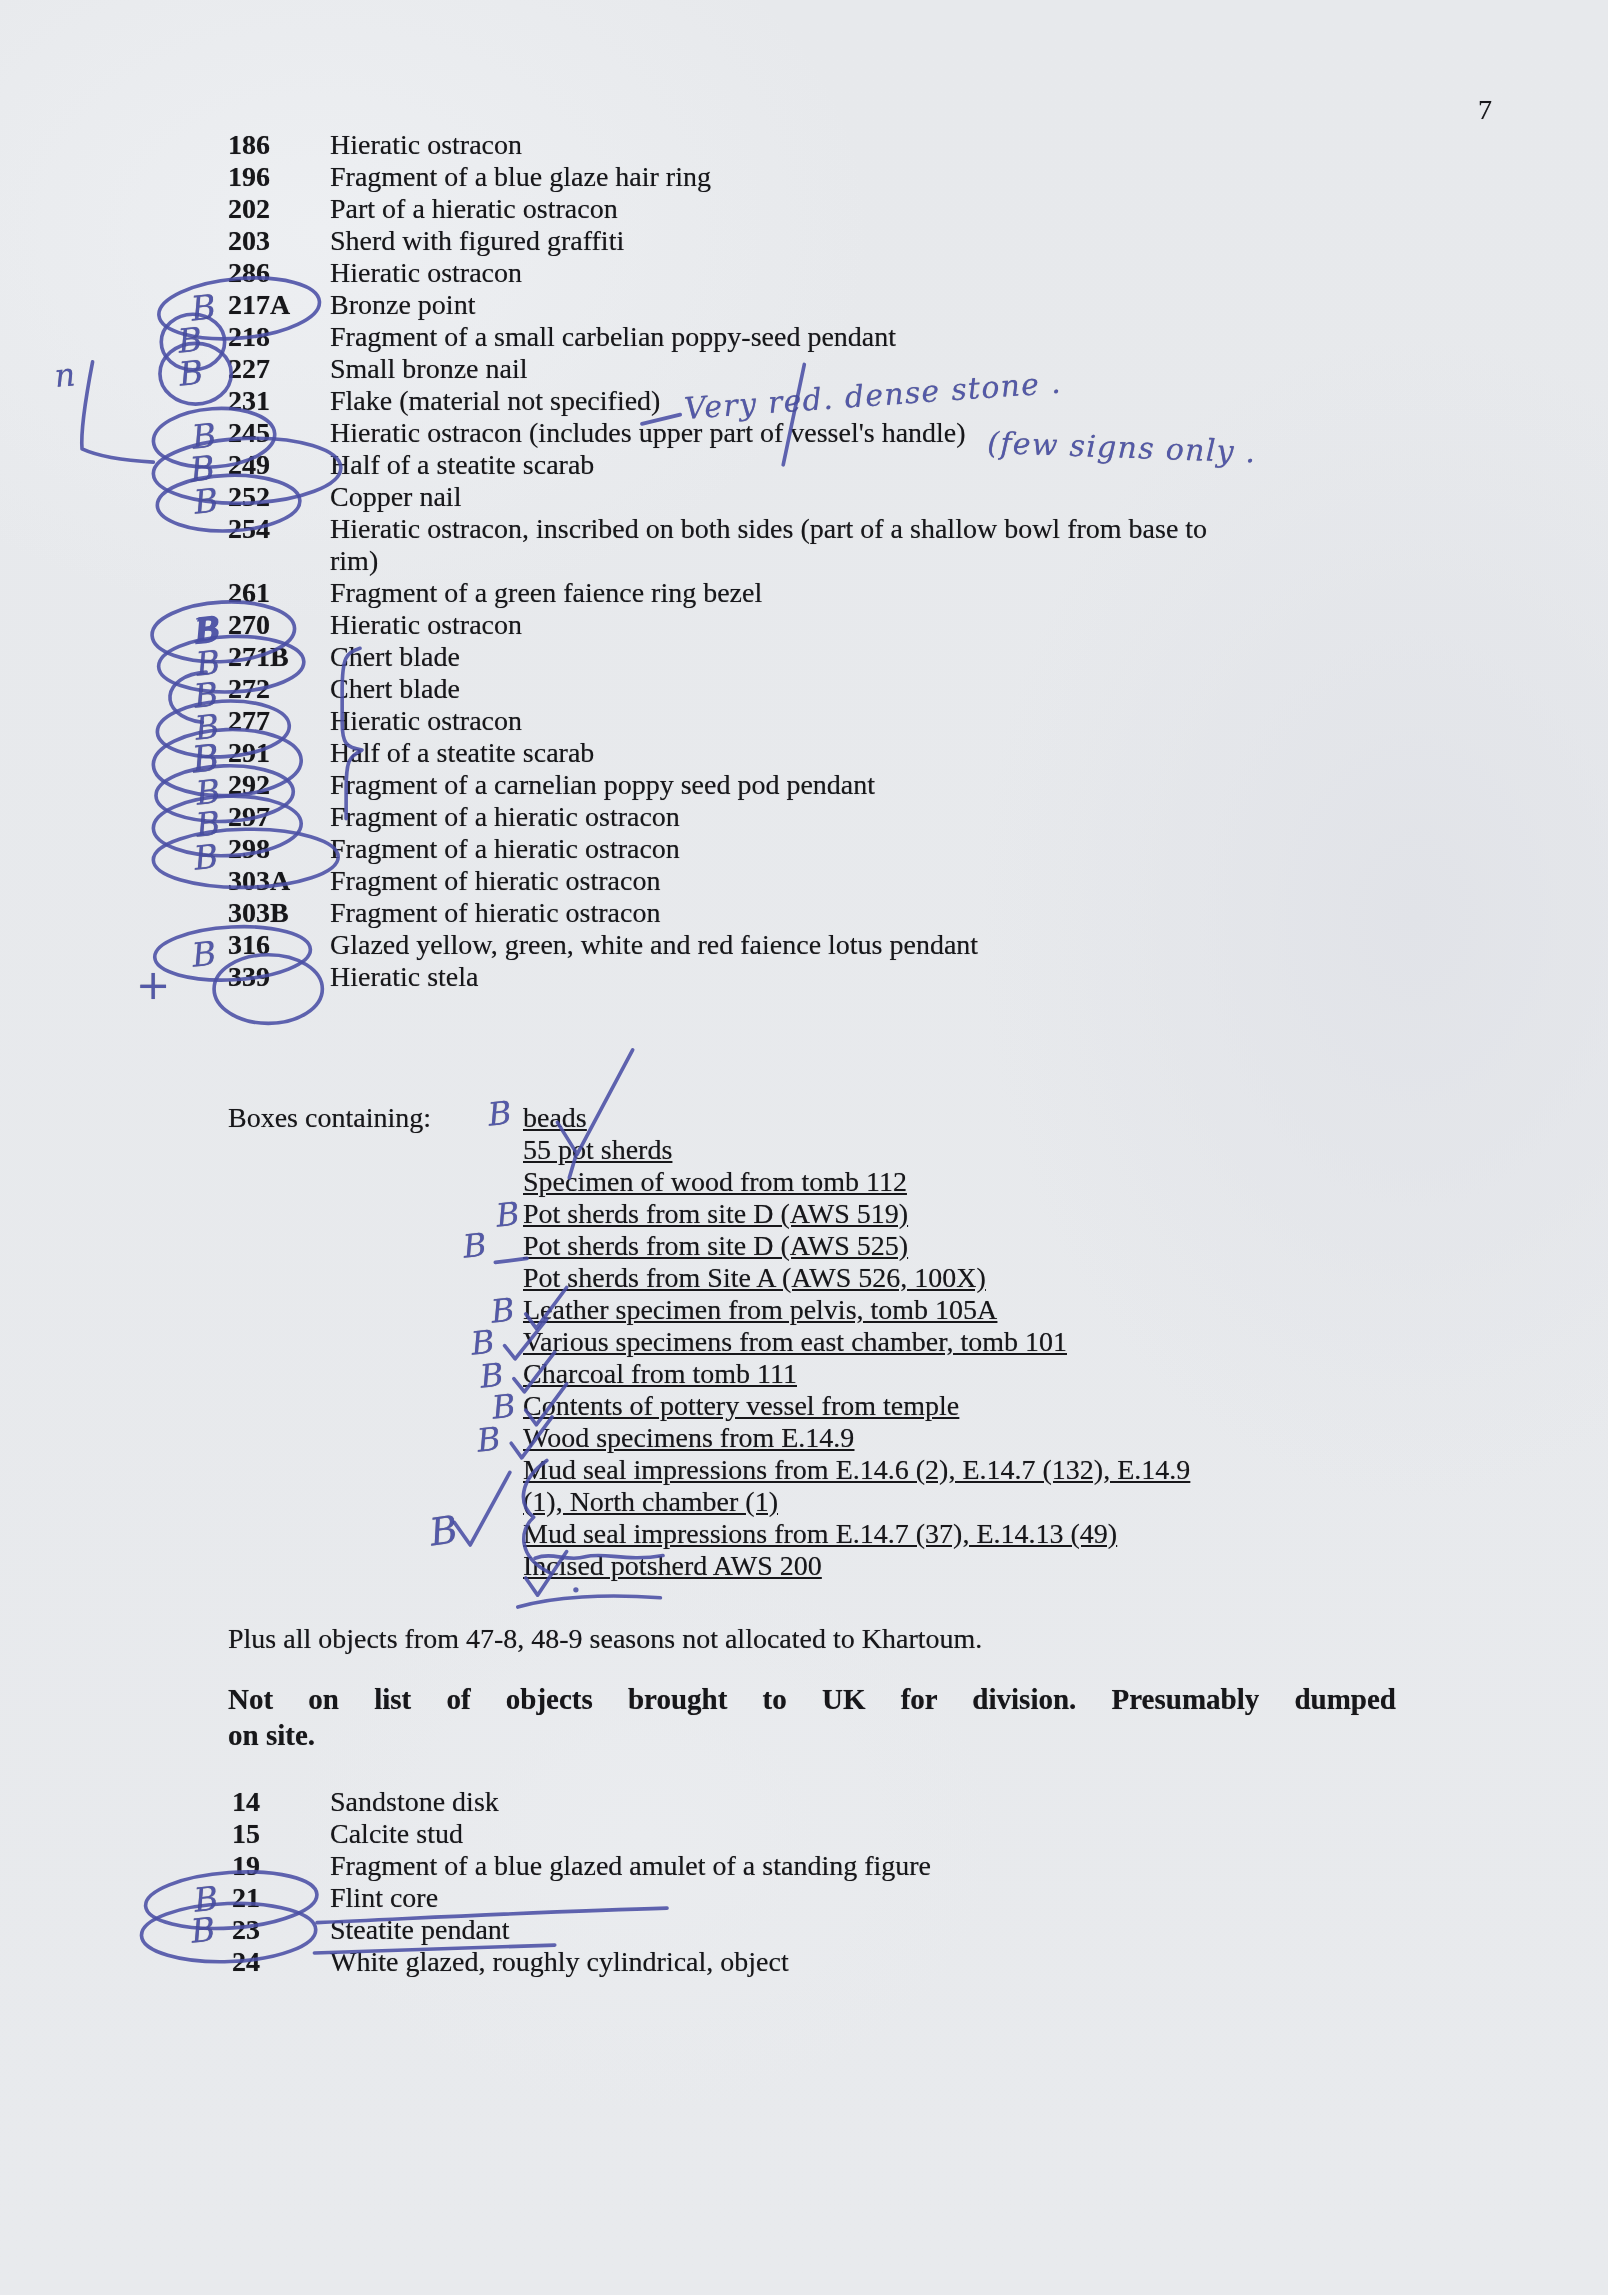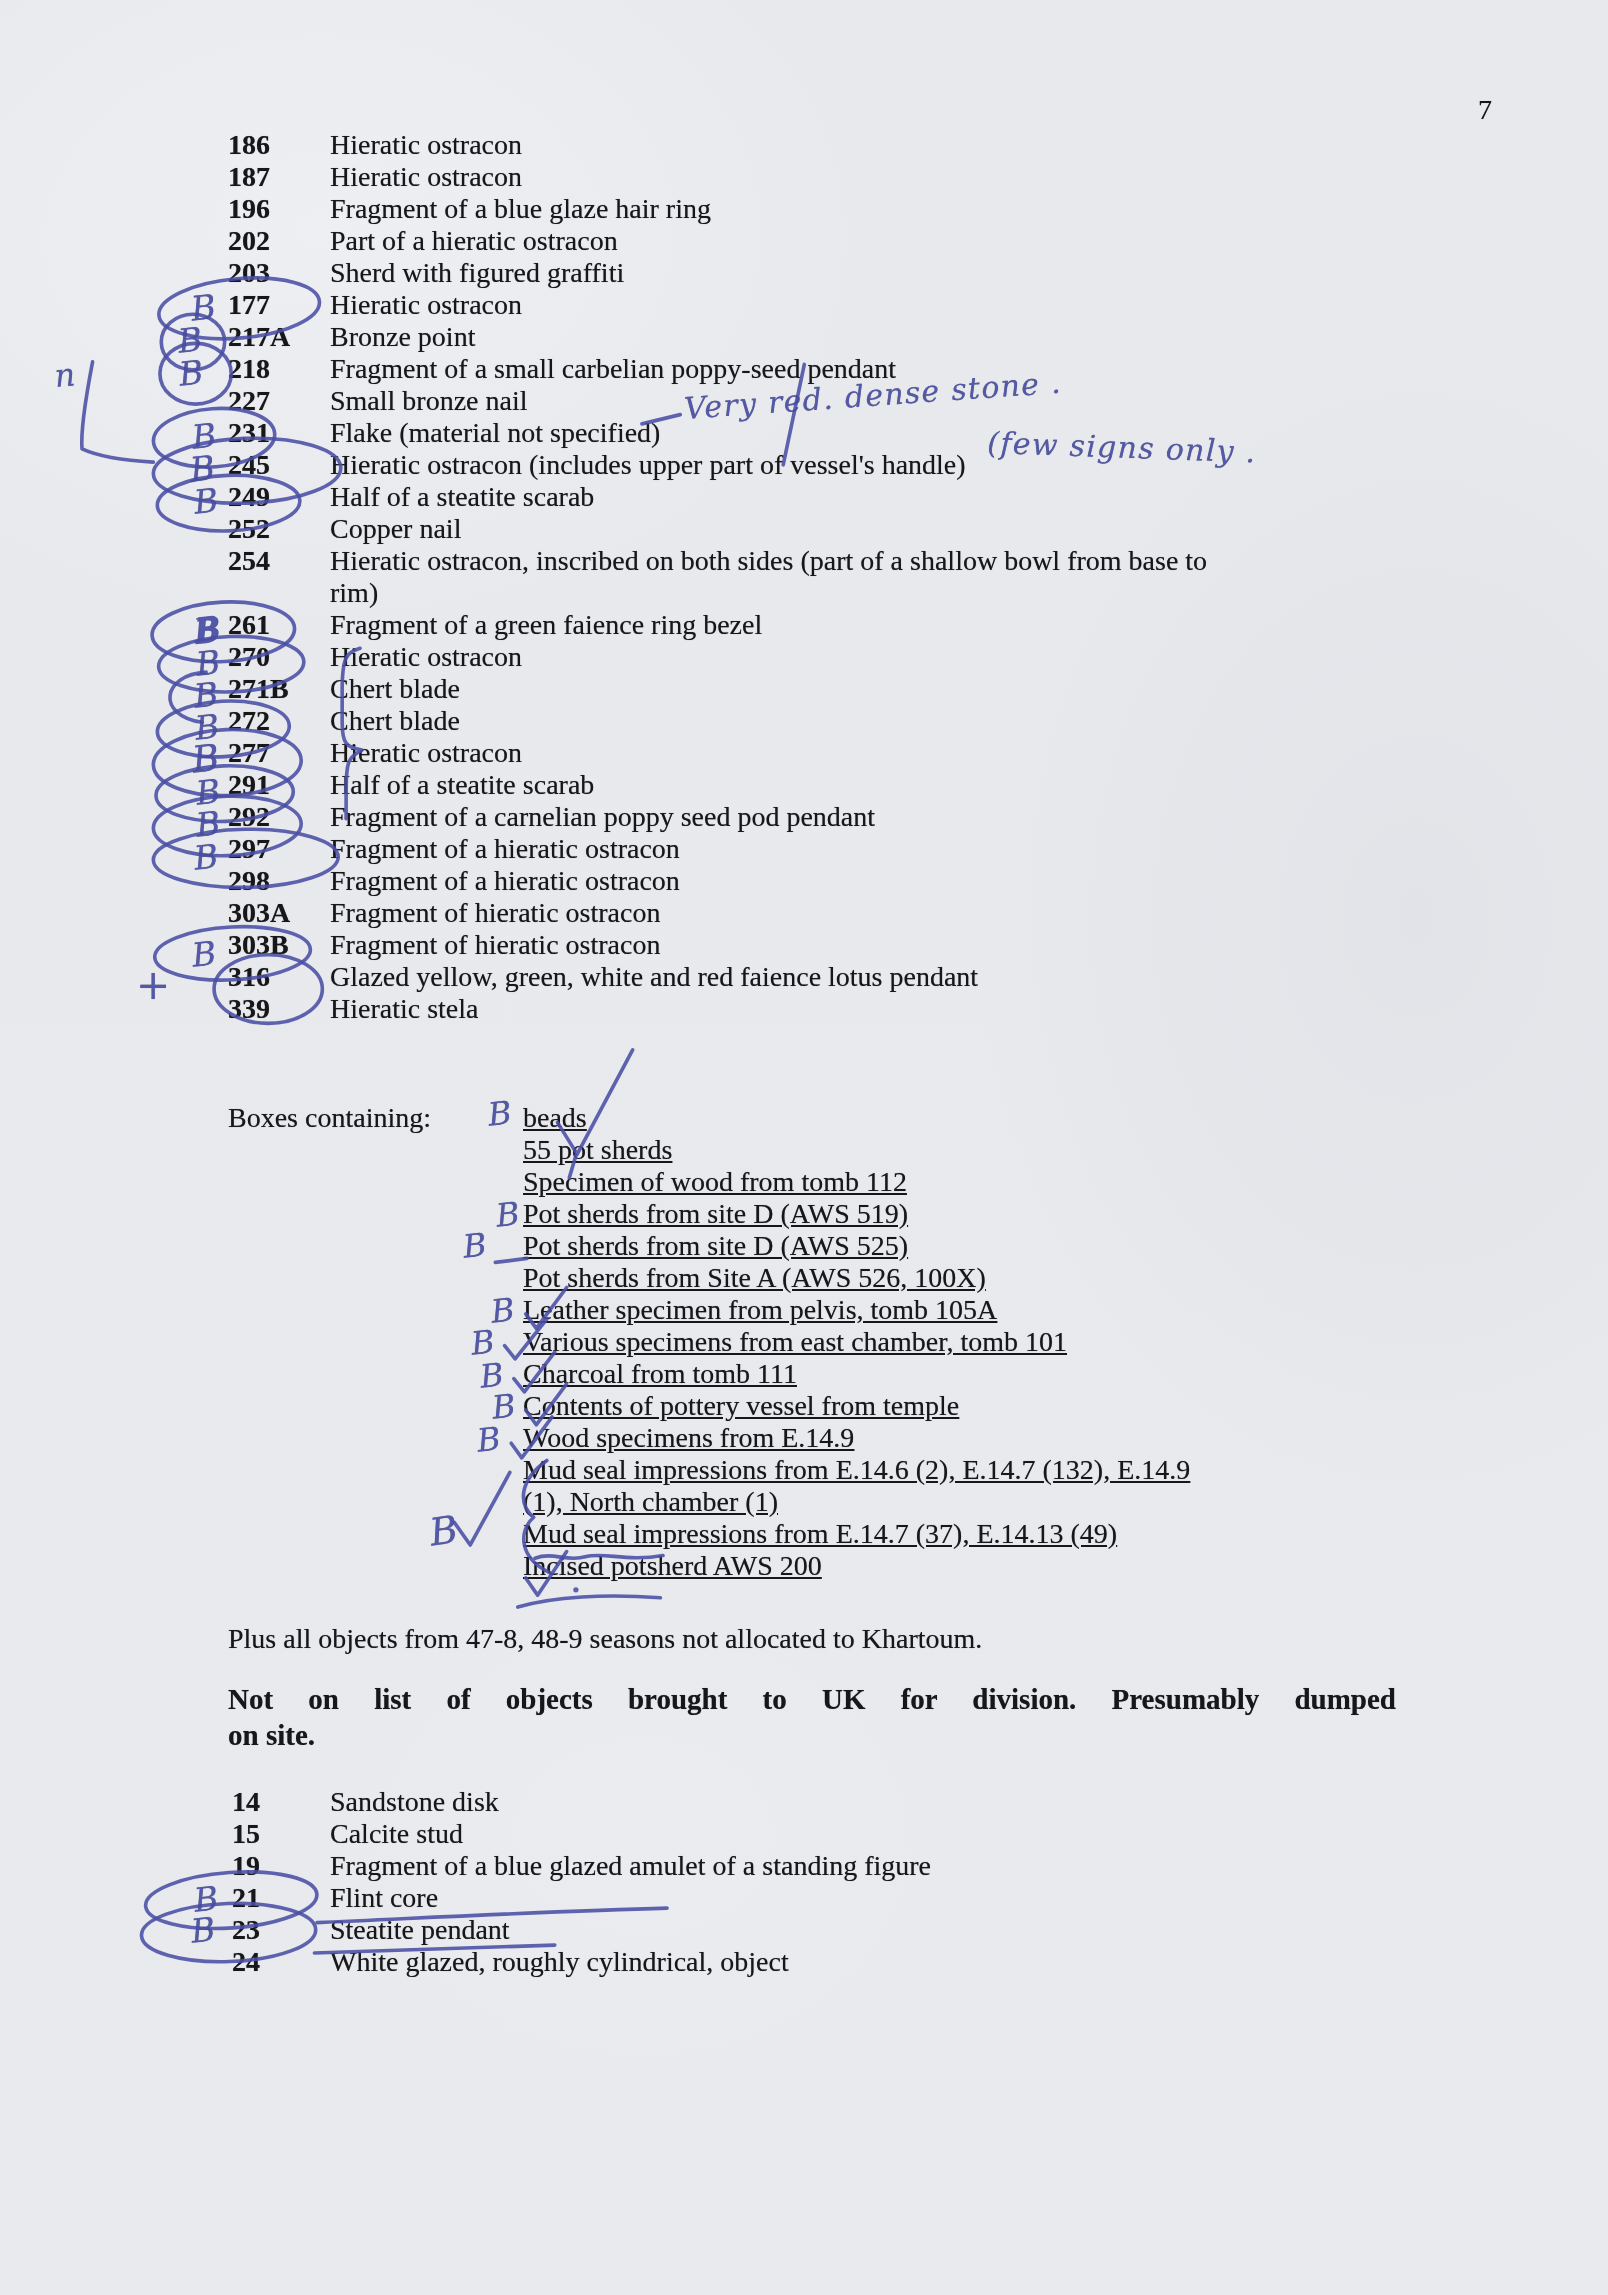--- a/index.html
+++ b/index.html
@@ -48,25 +48,24 @@
   #ink-overlay circle.dot{ fill:#4a4fa5; stroke:none; }
 </style>
 </head>
 <body>
 
 <div class="page typeset">
   <div class="page-num">7</div>
 
   <div id="main-list" class="list">
       <div class="row"><span class="num">186</span><span class="desc">Hieratic ostracon</span></div>
-      <div class="row"><span class="num">187</span><span class="desc">Hieratic ostracon</span></div>
       <div class="row"><span class="num">196</span><span class="desc">Fragment of a blue glaze hair ring</span></div>
       <div class="row"><span class="num">202</span><span class="desc">Part of a hieratic ostracon</span></div>
       <div class="row"><span class="num">203</span><span class="desc">Sherd with figured graffiti</span></div>
-      <div class="row"><span class="num">177</span><span class="desc">Hieratic ostracon</span></div>
+      <div class="row"><span class="num">286</span><span class="desc">Hieratic ostracon</span></div>
       <div class="row"><span class="num">217A</span><span class="desc">Bronze point</span></div>
       <div class="row"><span class="num">218</span><span class="desc">Fragment of a small carbelian poppy-seed pendant</span></div>
       <div class="row"><span class="num">227</span><span class="desc">Small bronze nail</span></div>
       <div class="row"><span class="num">231</span><span class="desc">Flake (material not specified)</span></div>
       <div class="row"><span class="num">245</span><span class="desc">Hieratic ostracon (includes upper part of vessel's handle)</span></div>
       <div class="row"><span class="num">249</span><span class="desc">Half of a steatite scarab</span></div>
       <div class="row"><span class="num">252</span><span class="desc">Copper nail</span></div>
       <div class="row"><span class="num">254</span><span class="desc">Hieratic ostracon, inscribed on both sides (part of a shallow bowl from base to</span></div>
       <div class="row"><span class="num"></span><span class="desc">rim)</span></div>
       <div class="row"><span class="num">261</span><span class="desc">Fragment of a green faience ring bezel</span></div>

